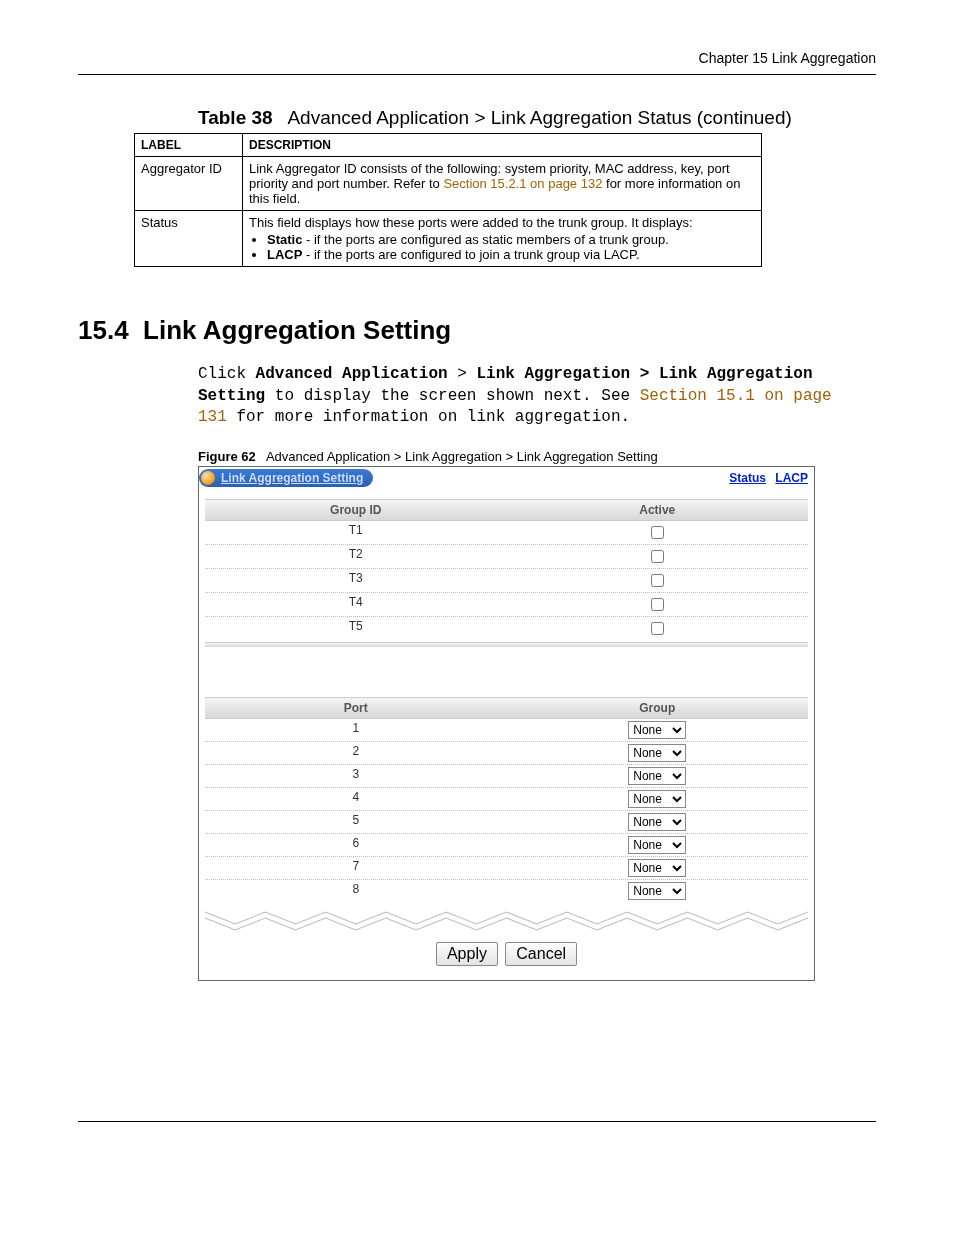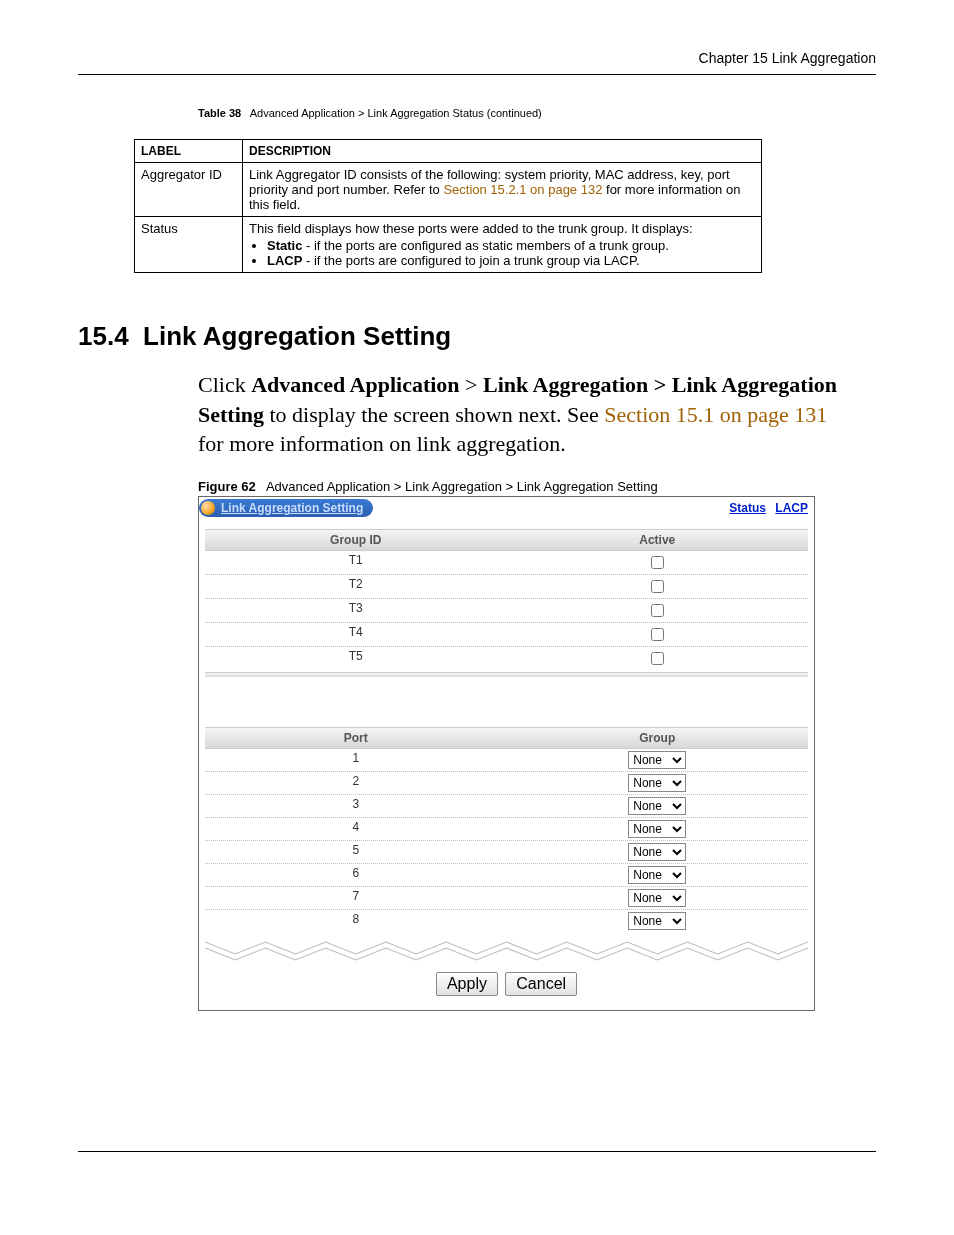--- a/index.html
+++ b/index.html
@@ -18,22 +18,22 @@
     text-align: right;
     font-size: 14px;
     margin-bottom: 8px;
   }
   hr.rule {
     border: none;
     border-top: 1px solid #000;
     margin: 0;
   }
   .table-caption {
-    font-size: 11px;
-    margin: 32px 0 20px 120px;
+    font-size: 19px;
+    margin: 32px 0 4px 120px;
   }
   .table-caption b { font-weight: bold; }
   table.desc-table {
     border-collapse: collapse;
     margin-left: 56px;
     width: 628px;
     font-size: 13px;
   }
   table.desc-table th, table.desc-table td {
     border: 1px solid #000;
@@ -49,22 +49,22 @@
   table.desc-table td.label-col { width: 95px; }
   .cross-ref { color: #a16207; }
   ul.tight { margin: 2px 0 0 18px; padding: 0; }
   ul.tight li { margin: 0; }
   h2.section {
     font-size: 26px;
     font-weight: bold;
     margin: 48px 0 18px 0;
   }
   .body-para {
-    font-family: Liberation Serif, serif;
-    font-size: 22px;
+    font-family: Liberation Mono, monospace;
+    font-size: 16px;
     margin: 0 0 20px 120px;
     line-height: 1.35;
     width: 660px;
   }
   .figure-caption {
     font-size: 13px;
     margin: 0 0 2px 120px;
   }
   .figure-box {
     margin-left: 120px;

